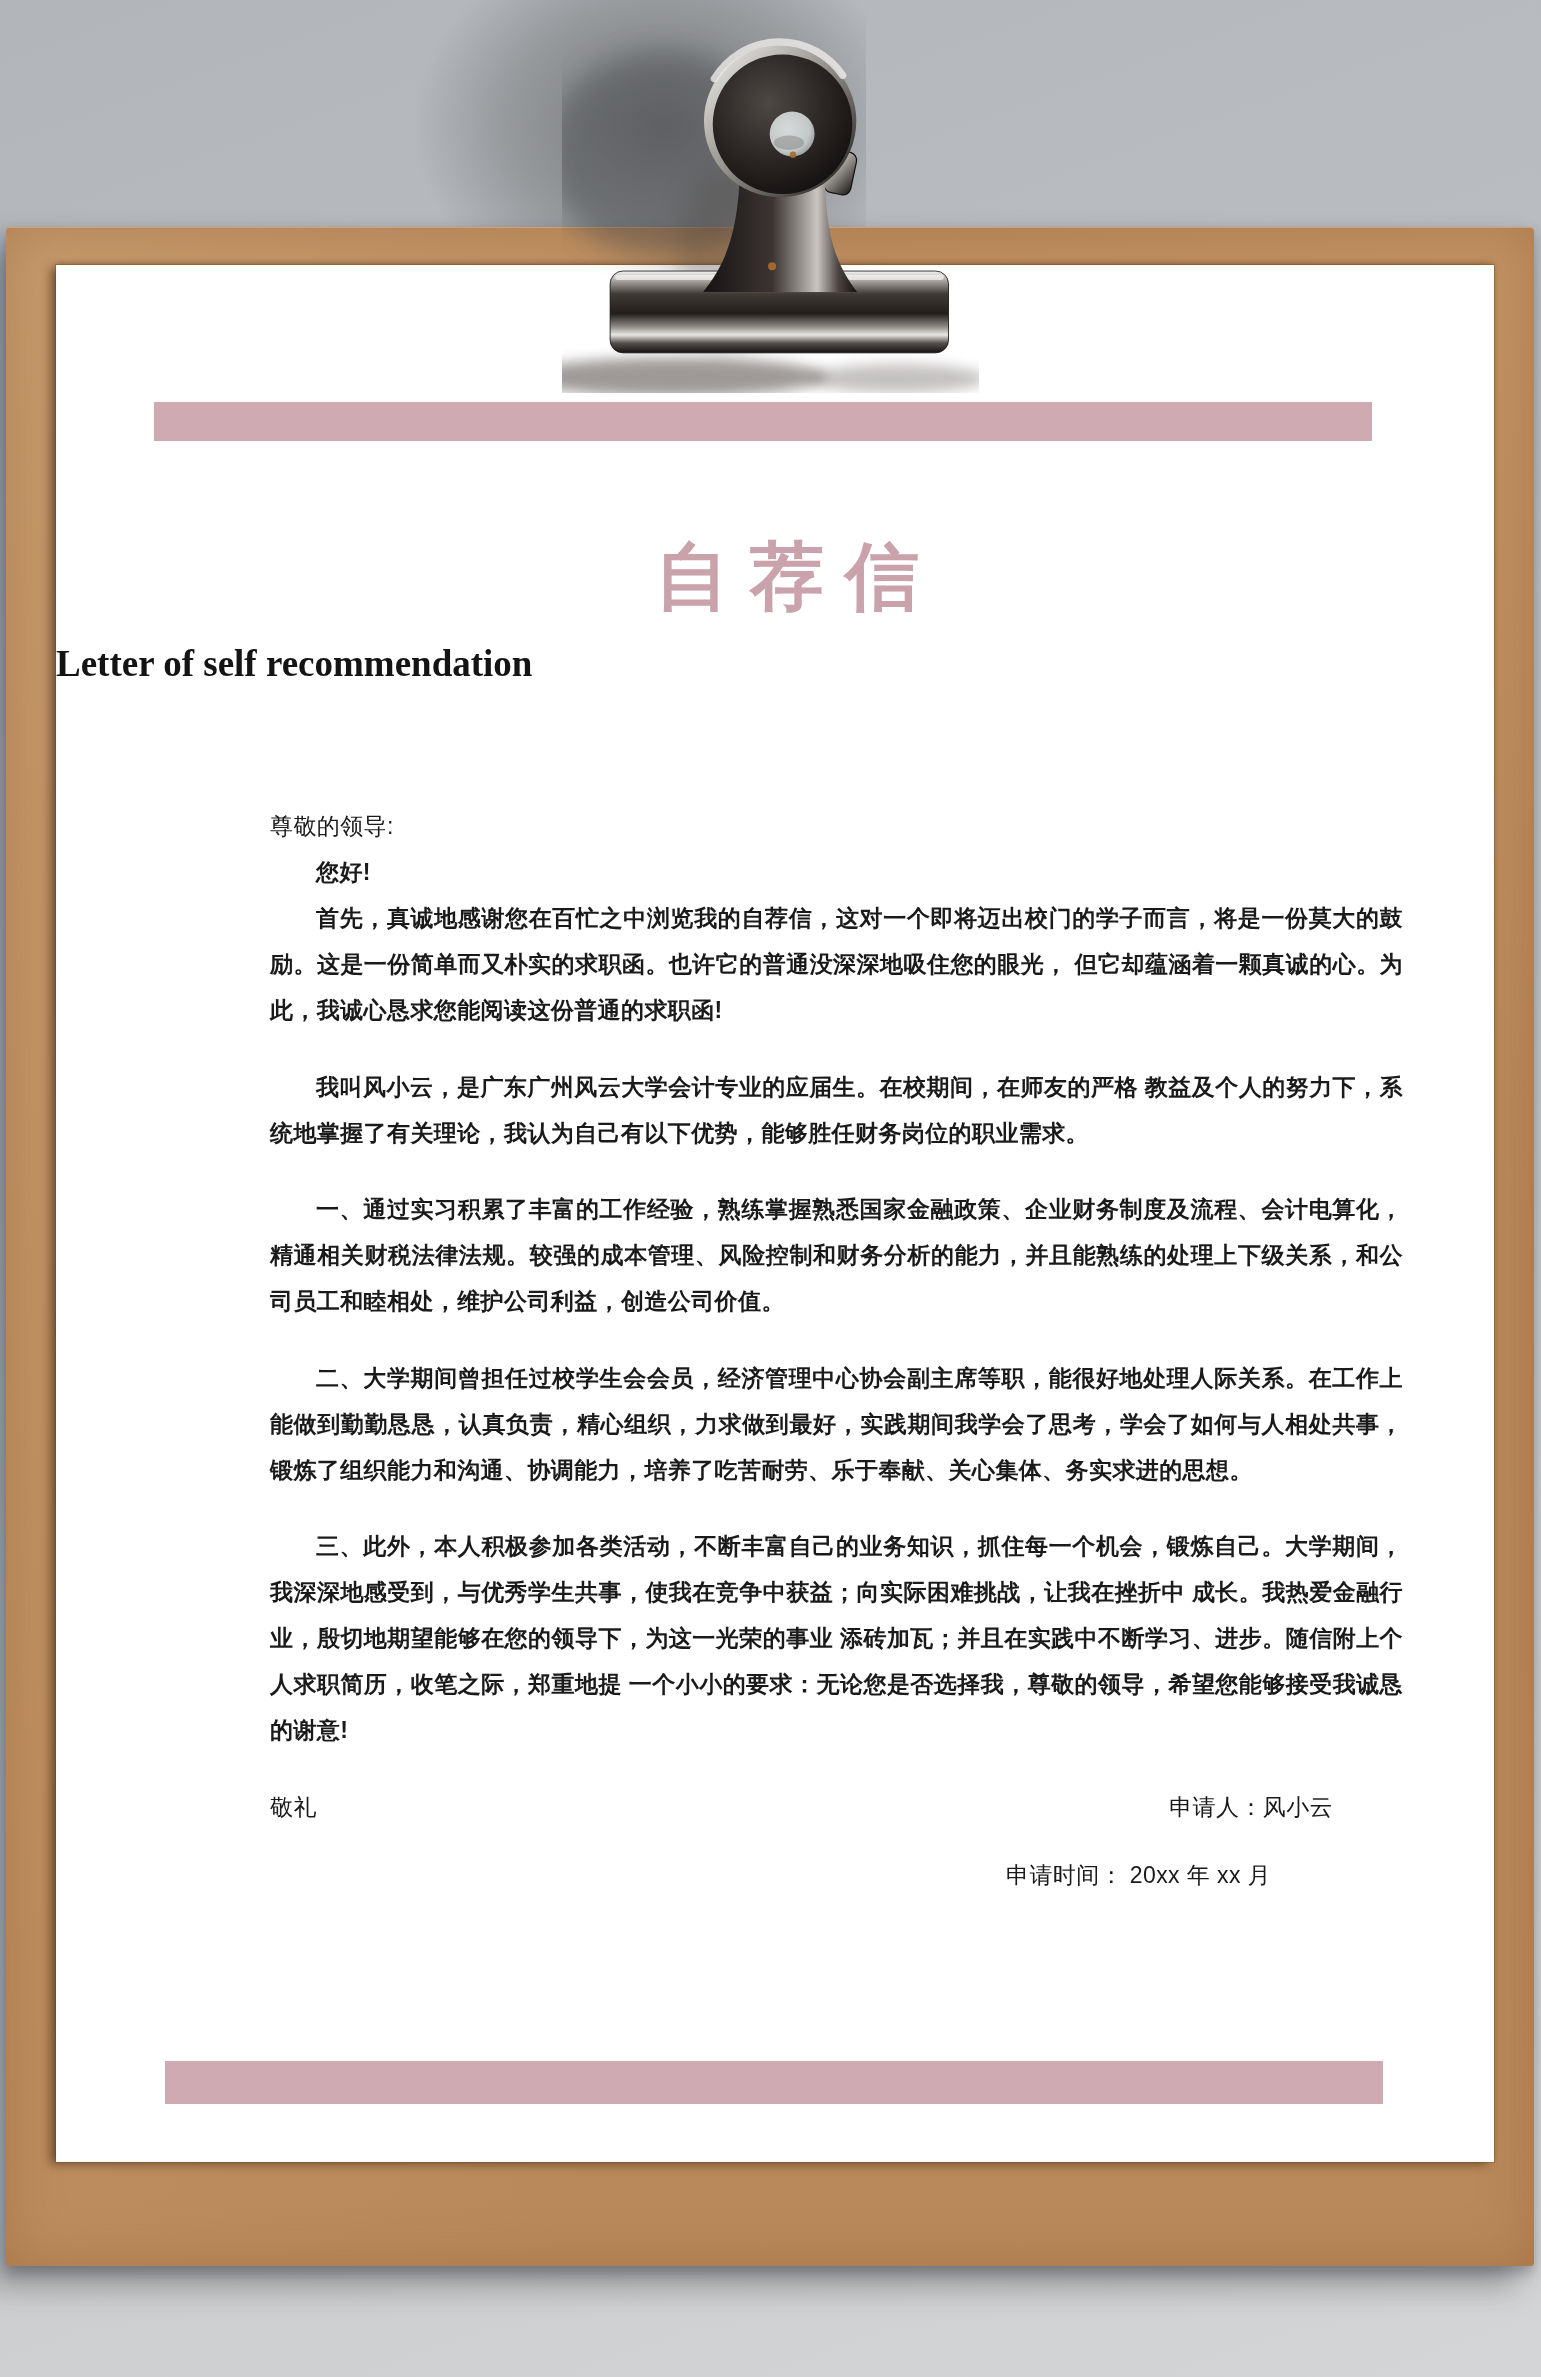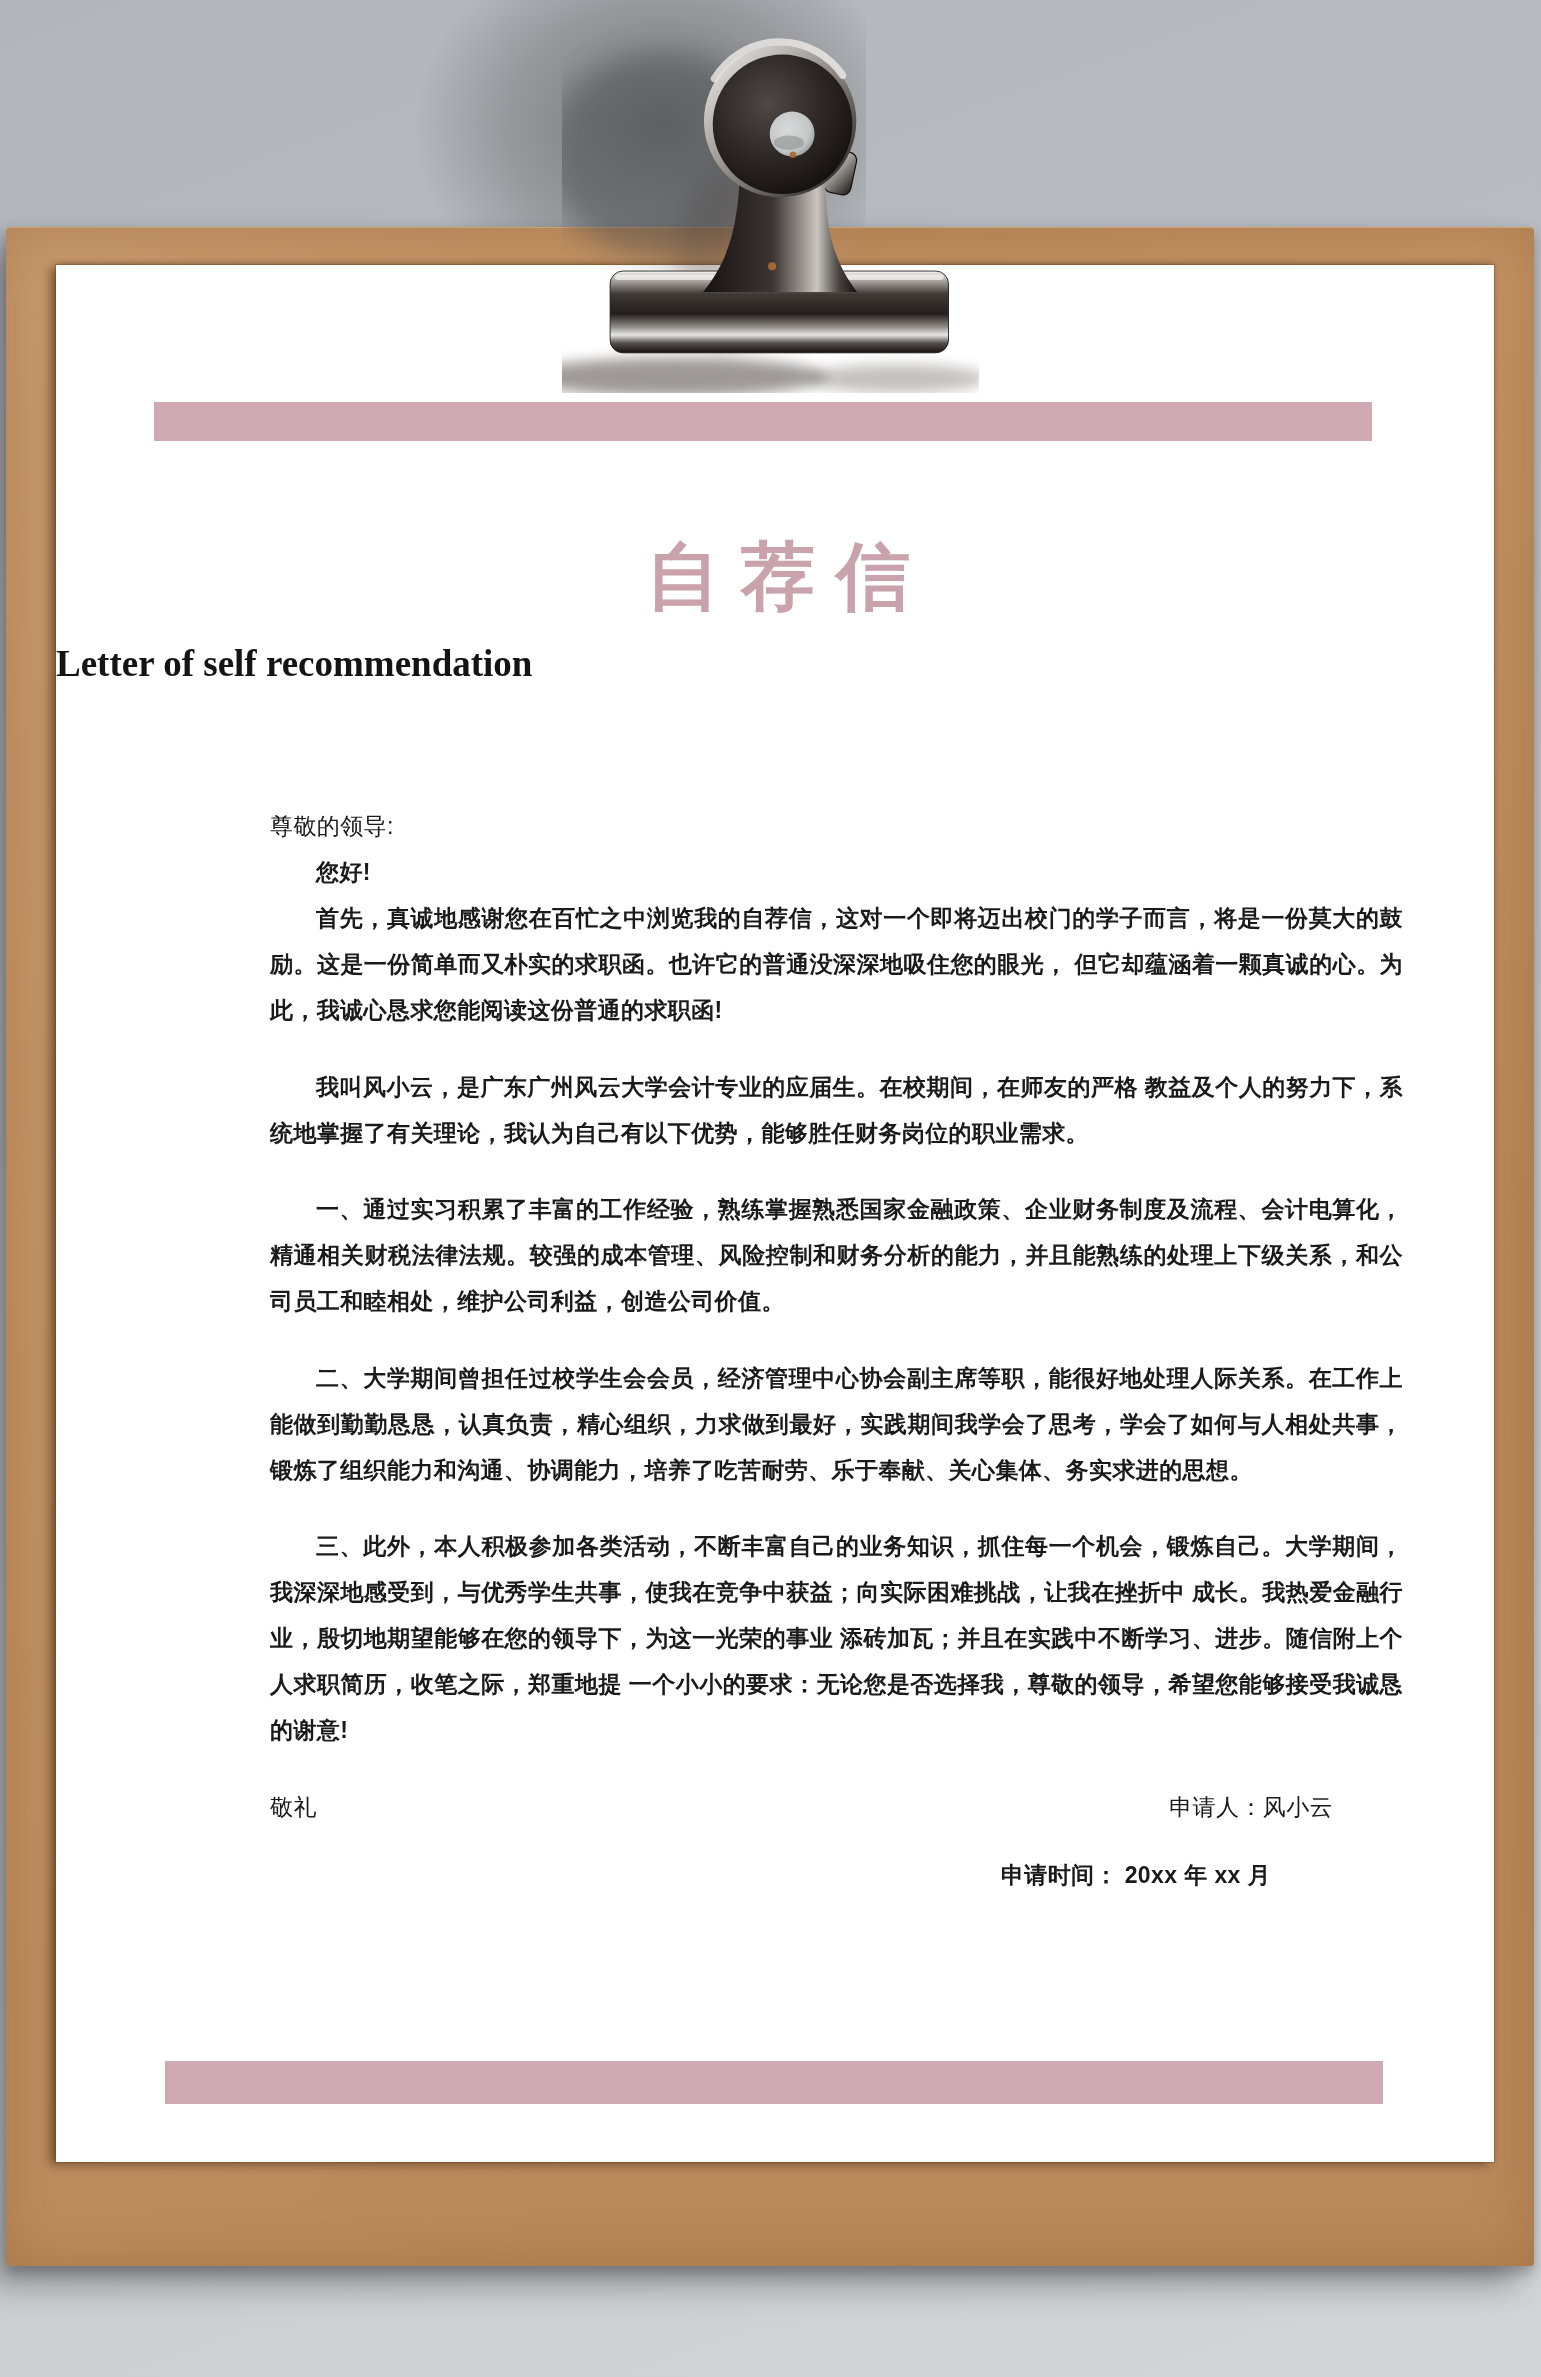--- a/index.html
+++ b/index.html
@@ -39,21 +39,21 @@
                 0 -2.4px 4.8px rgba(48,26,8,0.25);
   }
   .accent-bar {
     position: absolute; height: 39px;
     background: #d0aab2;
   }
   .accent-bar.top    { left: 98px; top: 137px;  width: 1218px; }
   .accent-bar.bottom { left: 109px; top: 1796px; width: 1218px; height: 43px; }
 
   .title-cn {
-    position: absolute; top: 275px; left: 3px; width: 100%;
+    position: absolute; top: 275px; left: 12px; width: 100%;
     text-align: center;
     font-size: 74px; line-height: 1.0; font-weight: 800;
     letter-spacing: 21px; text-indent: 21px;
     color: #c9a2ab;
   }
   .title-en {
     position: absolute; top: 379px; left: 0; width: 100%;
     font-family: "Liberation Serif", "DejaVu Serif", serif;
     font-size: 37px; line-height: 1.1; font-weight: 700;
     color: #141414;
@@ -65,21 +65,21 @@
     text-align: justify;
   }
   .letter-body p { margin: 0; }
   .letter-body p.indent { text-indent: 2em; font-weight: bold; }
   .letter-body p.gap    { margin-top: 30.5px; }
 
   .closing-cizhi  { margin-top: 15.3px; text-indent: 2em; }
   .closing-row    { margin-top: 30.5px; display: flex; align-items: flex-end; }
   .closing-row .right { margin-left: auto; }
   .row-applicant .right { margin-right: 70px; }
-  .row-date { margin-top: 22.5px; font-weight: bold; }
+  .row-date { margin-top: 22.5px; }
   .row-date .right { margin-right: 132px; }
 
   .binder-clip {
     position: absolute; left: 562px; top: 16px; width: 417px; height: 377px;
     pointer-events: none;
   }
 </style>
 </head>
 <body>
 

